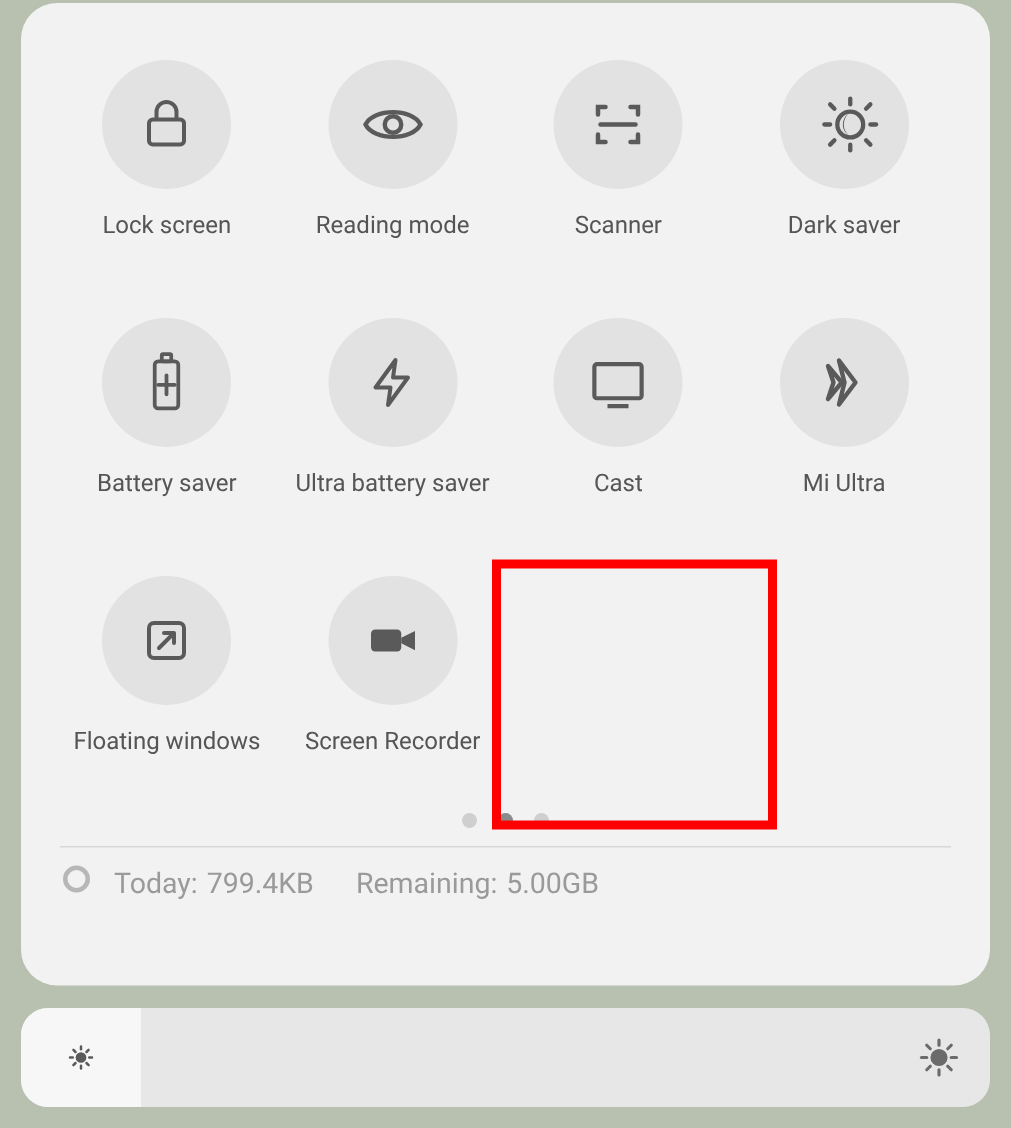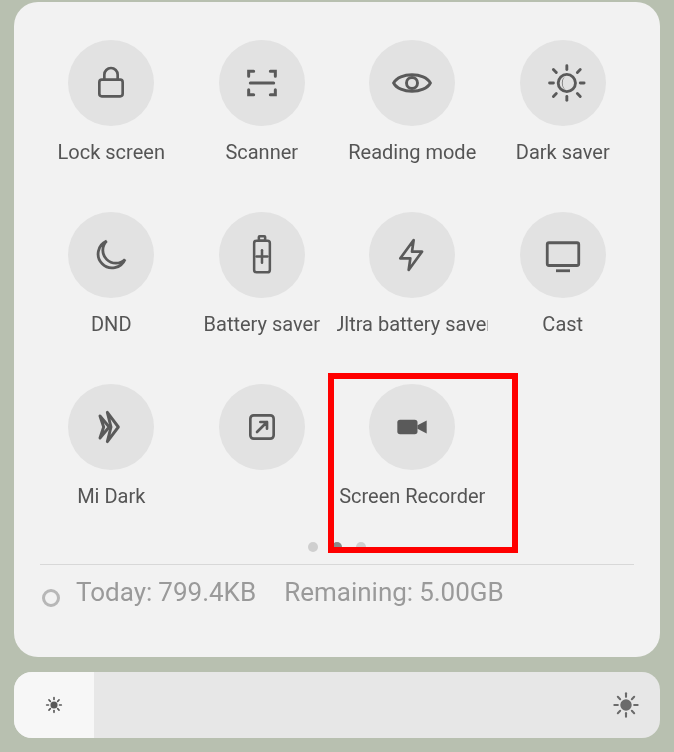--- a/index.html
+++ b/index.html
@@ -42,21 +42,21 @@
     display: flex;
     align-items: center;
     justify-content: center;
   }
   .circle.active {
     background: #0a9afc;
   }
   .circle svg { display: block; }
   .tile-label {
     margin-top: 14px;
-    font-size: 20px;
+    font-size: 16px;
     color: #555;
     white-space: nowrap;
     text-align: center;
   }
   .highlight-frame {
     position: absolute;
     border: 6px solid #ff0000;
     pointer-events: none;
   }
   .dots {
@@ -71,25 +71,25 @@
     background: #cfcfcf;
   }
   .dot.active { background: #8b8b8b; }
   .divider {
     height: 1px;
     background: #d8d8d8;
     margin: 0 4px 12px 4px;
   }
   .data-row {
     display: flex;
-    align-items: flex-end;
+    align-items: flex-start;
     gap: 16px;
     padding: 0 6px;
     color: #9a9a9a;
-    font-size: 26px;
+    font-size: 19px;
   }
   .data-indicator {
     width: 18px; height: 18px; border-radius: 50%;
     border: 3px solid #b7b7b7;
   }
   .slider-bar {
     position: absolute;
     left: 14px;
     top: 672px;
     width: 646px;
@@ -129,67 +129,59 @@
         <svg width="40" height="40" viewBox="0 0 24 24" fill="none" stroke="#5a5a5a" stroke-width="1.6">
           <rect x="5" y="10" width="14" height="10" rx="1.5"></rect>
           <path d="M8 10 V7 a4 4 0 0 1 8 0 v3"></path>
         </svg>
       </div>
       <div class="tile-label">Lock screen</div>
     </div>
 
     <div class="tile">
       <div class="circle">
+        <svg width="44" height="44" viewBox="0 0 24 24" fill="none" stroke="#5a5a5a" stroke-width="1.6">
+          <path d="M2 12 C5 6 19 6 22 12 C19 18 5 18 2 12 Z"></path>
+          <circle cx="12" cy="12" r="3"></circle>
+        </svg>
+      </div>
+      <div class="tile-label">Reading mode</div>
+    </div>
+
+    <div class="tile">
+      <div class="circle">
         <svg width="40" height="40" viewBox="0 0 24 24" fill="none" stroke="#5a5a5a" stroke-width="1.8" stroke-linecap="round">
           <path d="M4 8 V5 H7"></path>
             <path d="M20 8 V5 H17"></path>
           <path d="M4 16 V19 H7"></path>
             <path d="M20 16 V19 H17"></path>
           <line x1="5" y1="12" x2="19" y2="12"></line>
         </svg>
       </div>
       <div class="tile-label">Scanner</div>
-    </div>
-
-    <div class="tile">
-      <div class="circle">
-        <svg width="44" height="44" viewBox="0 0 24 24" fill="none" stroke="#5a5a5a" stroke-width="1.6">
-          <path d="M2 12 C5 6 19 6 22 12 C19 18 5 18 2 12 Z"></path>
-          <circle cx="12" cy="12" r="3"></circle>
-        </svg>
-      </div>
-      <div class="tile-label">Reading mode</div>
     </div>
 
     <div class="tile">
       <div class="circle">
         <svg width="46" height="46" viewBox="0 0 24 24" fill="none" stroke="#5a5a5a" stroke-width="1.5" stroke-linecap="round">
           <circle cx="14" cy="12" r="4.5"></circle>
           <path d="M13.5 8.2 A4.5 4.5 0 0 0 13.5 15.8 A5 5 0 0 1 13.5 8.2 Z" fill="#5a5a5a" stroke="none"></path>
           <line x1="14" y1="3" x2="14" y2="5"></line>
           <line x1="14" y1="19" x2="14" y2="21"></line>
           <line x1="21" y1="12" x2="23" y2="12"></line>
           <line x1="5" y1="12" x2="7" y2="12"></line>
           <line x1="19.5" y1="6.5" x2="21" y2="5"></line>
           <line x1="19.5" y1="17.5" x2="21" y2="19"></line>
           <line x1="8.5" y1="6.5" x2="7" y2="5"></line>
           <line x1="8.5" y1="17.5" x2="7" y2="19"></line>
         </svg>
       </div>
       <div class="tile-label">Dark saver</div>
     </div>
 
-    <div class="tile">
-      <div class="circle">
-        <svg width="42" height="42" viewBox="0 0 24 24" fill="none" stroke="#5a5a5a" stroke-width="1.6">
-          <path d="M20 14.5 A8 8 0 1 1 9.5 4 A6.5 6.5 0 0 0 20 14.5 Z"></path>
-        </svg>
-      </div>
-      <div class="tile-label">DND</div>
-    </div>
 
     <div class="tile">
       <div class="circle">
         <svg width="40" height="44" viewBox="0 0 24 28" fill="none" stroke="#5a5a5a" stroke-width="1.6">
           <rect x="7" y="5" width="10" height="20" rx="1.5"></rect>
           <rect x="10" y="2" width="4" height="3" rx="0.5"></rect>
           <line x1="12" y1="11" x2="12" y2="19" stroke-linecap="round"></line>
           <line x1="8.5" y1="15" x2="15.5" y2="15" stroke-linecap="round"></line>
         </svg>
       </div>
@@ -215,30 +207,31 @@
       <div class="tile-label">Cast</div>
     </div>
 
     <div class="tile">
       <div class="circle">
         <svg width="44" height="44" viewBox="0 0 24 24" fill="none" stroke="#5a5a5a" stroke-width="1.6" stroke-linejoin="round">
           <path d="M10 4 L16 12 L10 20 L12 12 Z"></path>
           <path d="M6 6 L11 12 L6 18 L8 12 Z"></path>
         </svg>
       </div>
-      <div class="tile-label">Mi Dark</div>
+      <div class="tile-label">Mi Ultra</div>
     </div>
 
     <div class="tile">
       <div class="circle">
         <svg width="40" height="40" viewBox="0 0 24 24" fill="none" stroke="#5a5a5a" stroke-width="1.6">
           <rect x="5" y="5" width="14" height="14" rx="2"></rect>
           <path d="M9 15 L15 9 M15 9 H11 M15 9 V13" stroke-linecap="round"></path>
         </svg>
       </div>
+      <div class="tile-label">Floating windows</div>
     </div>
 
     <div class="tile">
       <div class="circle">
         <svg width="44" height="44" viewBox="0 0 24 24" fill="#5a5a5a">
           <rect x="4" y="8" width="11" height="8" rx="1.5"></rect>
           <path d="M15 11 L20 8.5 V15.5 L15 13 Z"></path>
         </svg>
       </div>
       <div class="tile-label">Screen Recorder</div>

